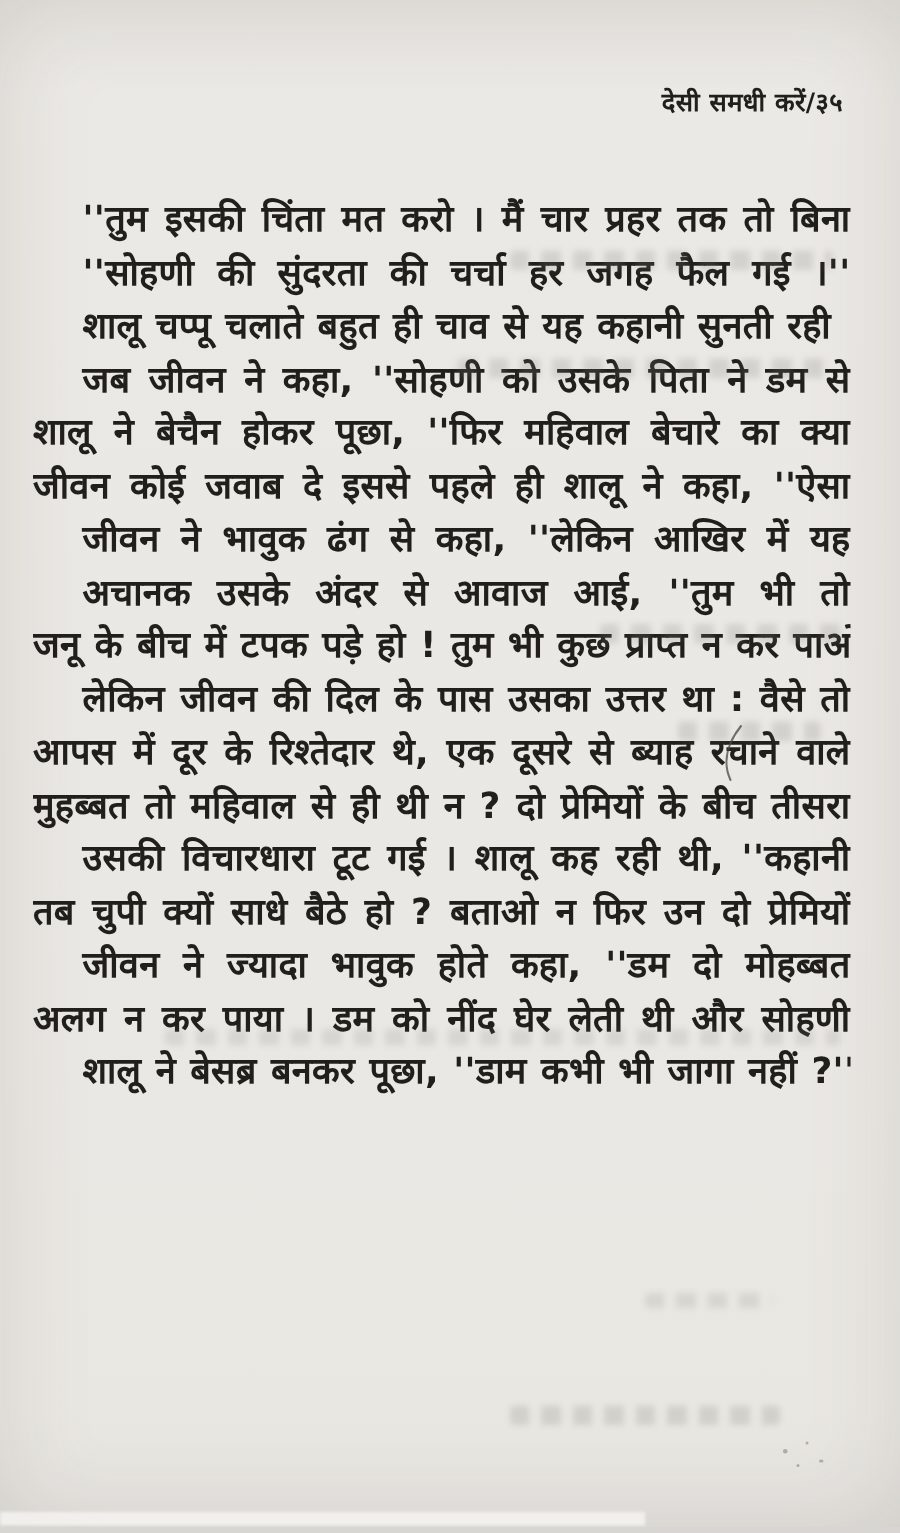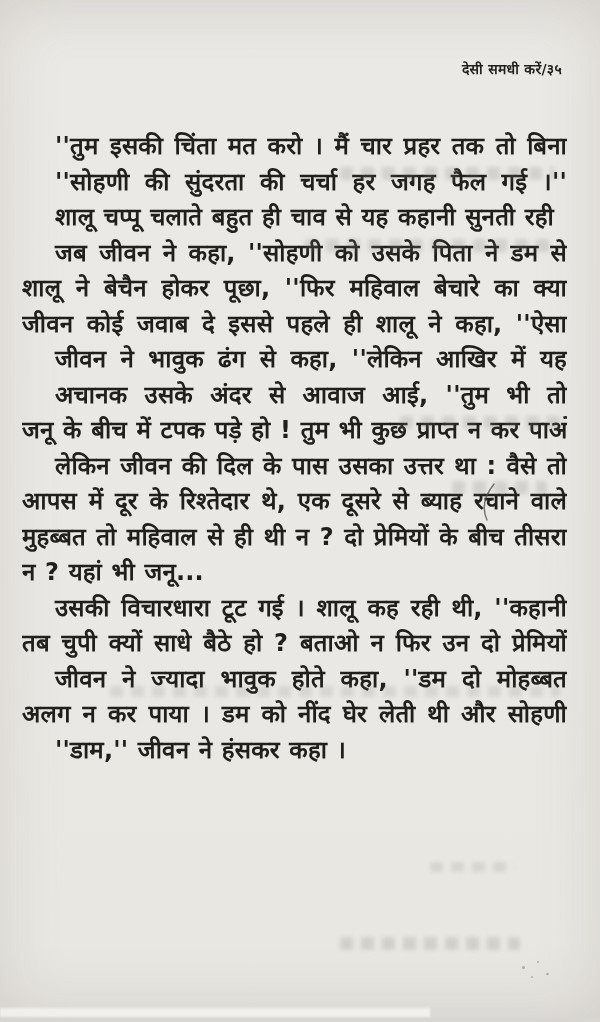--- a/index.html
+++ b/index.html
@@ -9,21 +9,21 @@
     margin:0 auto;
     background:linear-gradient(180deg,#e6e4e0 0%,#ebe9e5 6%,#eae8e4 60%,#e9e7e2 92%,#e3e1dd 100%);
     overflow:hidden;
     font-family:"DejaVu Sans","Liberation Sans",sans-serif;
     color:var(--ink,#211f1c);
     box-shadow:inset 0 0 60px rgba(120,115,108,.18);
   }
   .running-header{
     position:absolute;top:56px;left:0;right:38px;
     text-align:right;
-    font-size:14px;line-height:26px;font-weight:600;
+    font-size:17px;line-height:26px;font-weight:600;
     letter-spacing:.3px;
   }
   .page-body{
     position:absolute;top:129px;left:22px;right:33px;
   }
   .line{
     height:35.5px;line-height:35.5px;
     font-size:24px;font-weight:600;
     letter-spacing:.2px;word-spacing:1px;
     overflow:hidden;white-space:nowrap;
@@ -64,26 +64,25 @@
       <div class="line indent">शालू चप्पू चलाते बहुत ही चाव से यह कहानी सुनती रही ।</div>
       <div class="line indent full">जब जीवन ने कहा, ''सोहणी को उसके पिता ने डम से ब्याह दिया...'' तब</div>
       <div class="line full">शालू ने बेचैन होकर पूछा, ''फिर महिवाल बेचारे का क्या हुआ ?'' लेकिन</div>
       <div class="line full">जीवन कोई जवाब दे इससे पहले ही शालू ने कहा, ''ऐसा क्यों होता है, कि दो</div>
       <div class="line indent full">जीवन ने भावुक ढंग से कहा, ''लेकिन आखिर में यह तीसरा कुछ प्राप्त नहीं</div>
       <div class="line indent full">अचानक उसके अंदर से आवाज आई, ''तुम भी तो तीसरा बनकर शालू और</div>
       <div class="line">जनू के बीच में टपक पड़े हो ! तुम भी कुछ प्राप्त न कर पाओगे !''</div>
       <div class="line indent full">लेकिन जीवन की दिल के पास उसका उत्तर था : वैसे तो डम और सोहणी</div>
       <div class="line full">आपस में दूर के रिश्तेदार थे, एक दूसरे से ब्याह रचाने वाले थे, लेकिन सोहणी की</div>
       <div class="line full">मुहब्बत तो महिवाल से ही थी न ? दो प्रेमियों के बीच तीसरा तो डम ही बना</div>
-      <div class="line">न ? यहां भी जनू...</div>
       <div class="line indent full">उसकी विचारधारा टूट गई । शालू कह रही थी, ''कहानी दिलचस्प हो गई है,</div>
       <div class="line full">तब चुपी क्यों साधे बैठे हो ? बताओ न फिर उन दो प्रेमियों का क्या हुआ ?''</div>
       <div class="line indent full">जीवन ने ज्यादा भावुक होते कहा, ''डम दो मोहब्बत करने वाली दिलों को</div>
       <div class="line full">अलग न कर पाया । डम को नींद घेर लेती थी और सोहणी महिवाल से मिलने</div>
-      <div class="line indent">''डाम,'' जीवन ने हंसकर कहा ।</div>
+      <div class="line indent">शालू ने बेसब्र बनकर पूछा, ''डाम कभी भी जागा नहीं ?''</div>
     </div>
 
   <div class="smudge" style="left:340px;top:167px;width:215px;"></div>
   <div class="smudge" style="left:305px;top:239px;width:245px;"></div>
   <div class="smudge" style="left:400px;top:416px;width:160px;"></div>
   <div class="smudge" style="left:452px;top:481px;width:95px;"></div>
   <div class="smudge" style="left:110px;top:686px;width:450px;height:11px;opacity:.3;"></div>
   <div class="smudge" style="left:430px;top:862px;width:85px;height:10px;opacity:.3;"></div>
   <div class="smudge" style="left:340px;top:937px;width:180px;"></div>
 

